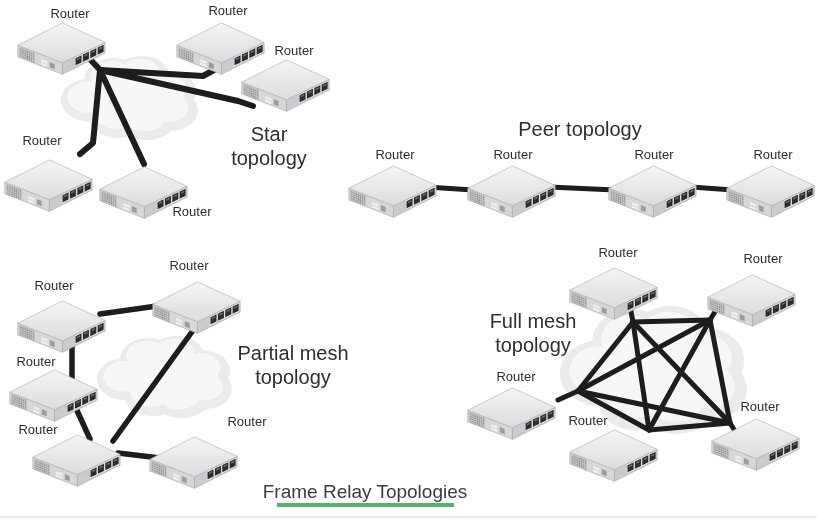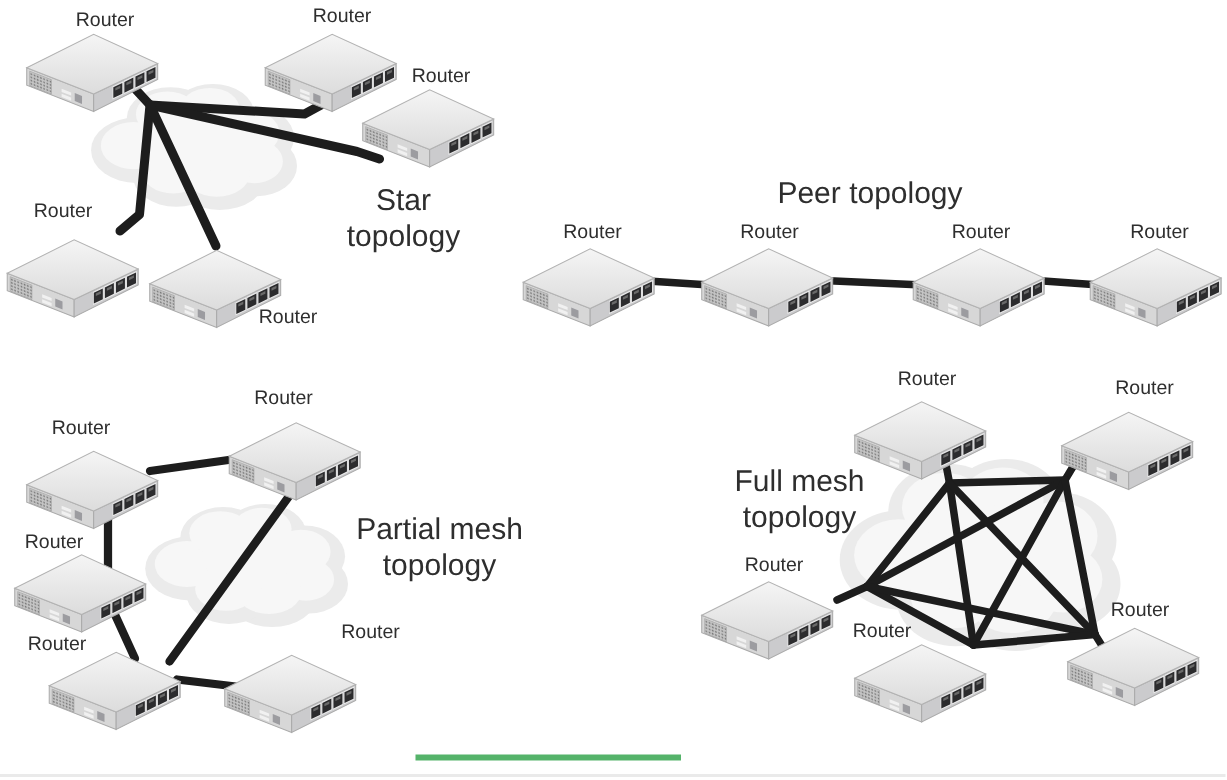--- a/index.html
+++ b/index.html
@@ -185,15 +185,18 @@
         <text x="516" y="376" text-anchor="middle" fill="#2e2e2e" class="router-lbl">Router</text>
         <use href="#router-shape" x="564" y="426" width="97" height="56.3"></use>
         <text x="588" y="420" text-anchor="middle" fill="#2e2e2e" class="router-lbl">Router</text>
         <use href="#router-shape" x="706" y="415" width="97" height="56.3"></use>
         <text x="760" y="406" text-anchor="middle" fill="#2e2e2e" class="router-lbl">Router</text>
         <text x="533" y="321" text-anchor="middle" fill="#2e2e2e" class="topo-title">Full mesh</text>
         <text x="533" y="345" text-anchor="middle" fill="#2e2e2e" class="topo-title">topology</text>
       </g>
     </svg>
 
+  <div class="caption-text" style="color: rgb(60, 60, 60);">
+    <span>Frame Relay Topologies</span>
+  </div>
   <div class="caption-underline" style="background: rgb(85, 179, 106);"></div>
   <div class="bottom-edge"></div>
 </div>
 
 </body></html>

